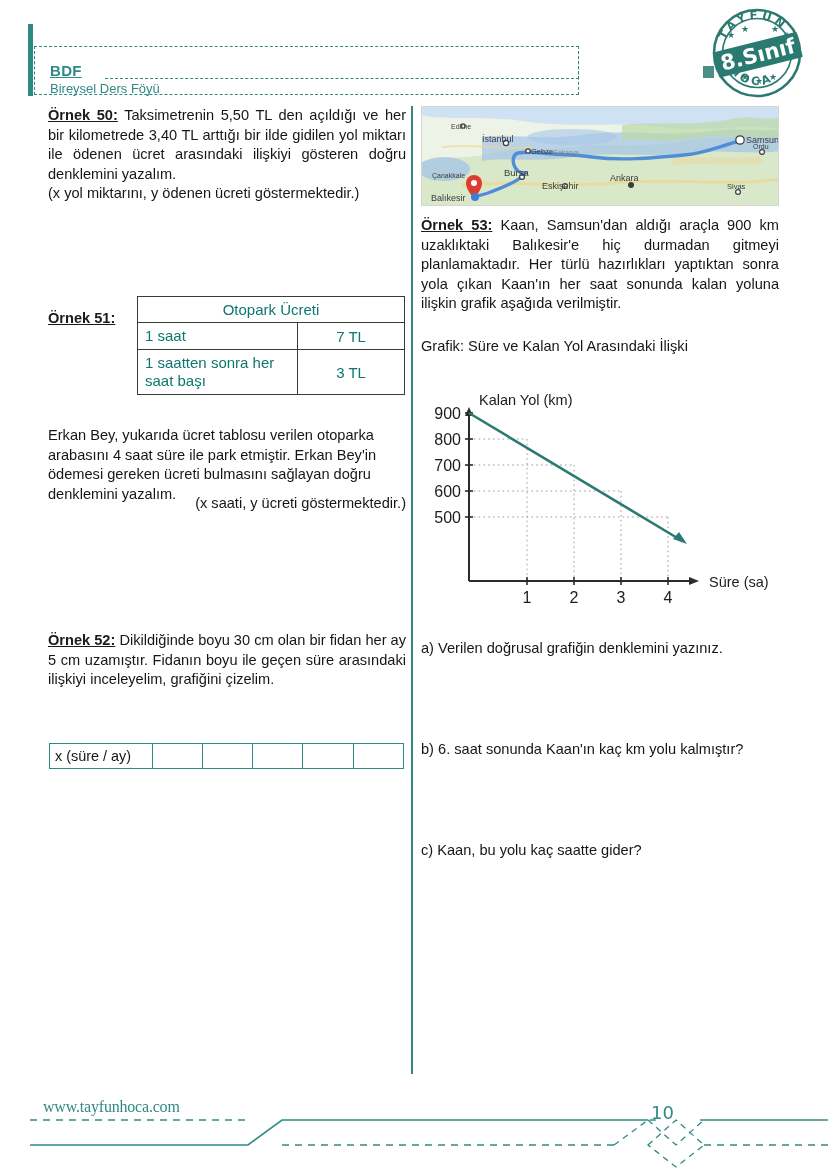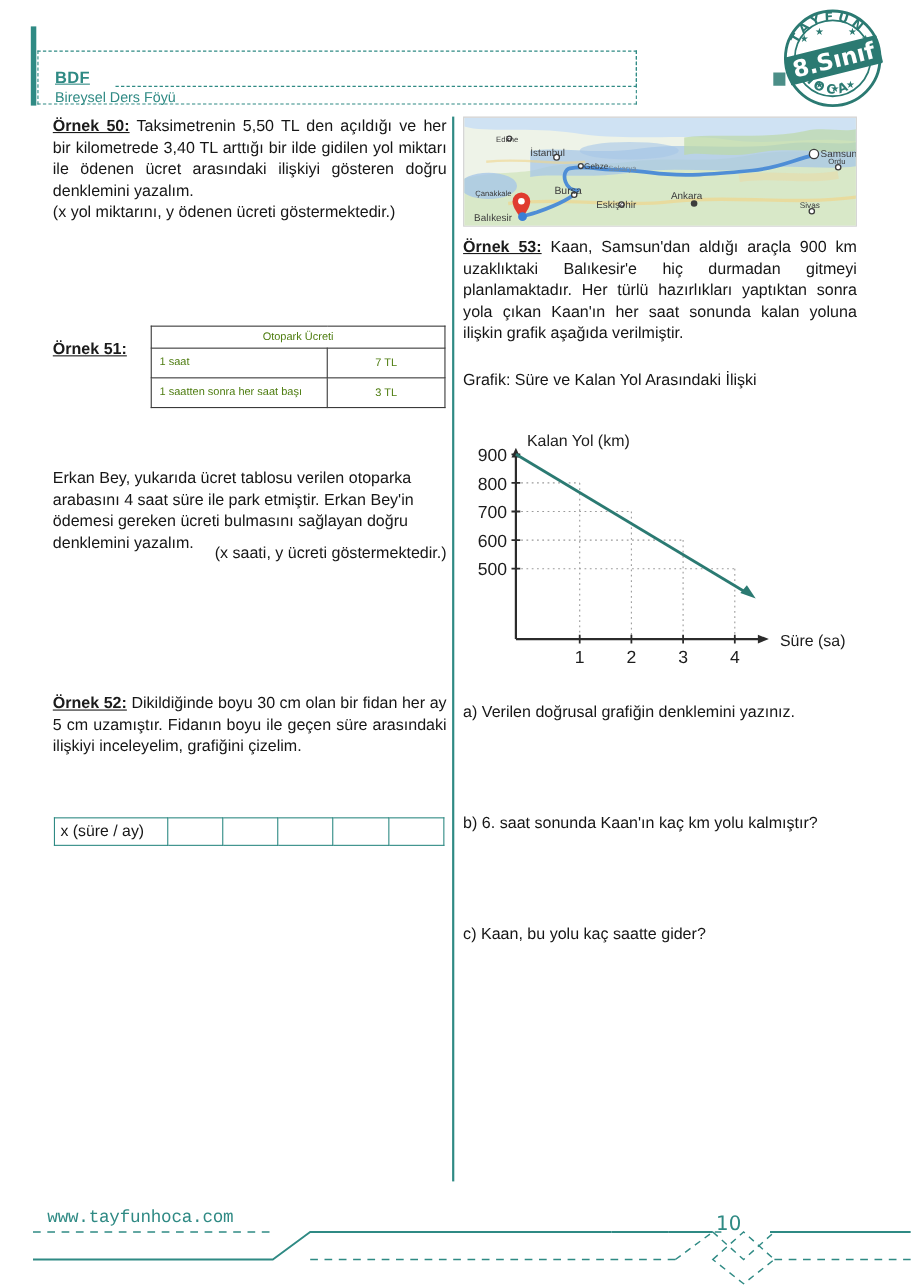--- a/index.html
+++ b/index.html
@@ -81,21 +81,21 @@
 
   
   #ex51-row{ position:absolute; left:0px; top:190px; width:358px; }
   #ex51-label{ position:absolute; left:0; top:14px; font-size:14.6px; }
   table.otopark{
     position:absolute; left:89px; top:0; width:268px;
     border-collapse:collapse; background:#fff;
   }
   table.otopark td{
     border:1.4px solid #3a3a3a;
-    font-size:10px; color:#4d7c0f;
+    font-size:15px; color:#0f766e;
     padding:4px 7px;
   }
   td.op-head{ text-align:center; font-size:15px; padding:6px; }
   td.op-left{ width:60%; line-height:18px; }
   td.op-right{ text-align:center; }
 
   
   table.fidan{
     position:absolute; left:1px; top:637px; width:355px;
     border-collapse:collapse;
@@ -107,34 +107,34 @@
   }
   table.fidan td.lbl{ width:102px; white-space:nowrap; }
   table.fidan td.blank{ width:50px; }
 
   
   #right-col{ position:absolute; left:421px; top:106px; width:362px; }
 
   
   #map-wrap{
     position:absolute; left:0; top:0; width:358px; height:100px;
-    border:1px solid #d4d4d4; overflow:hidden; background:#e5e5e5;
+    border:1px solid #d4d4d4; overflow:hidden; background:#0f766e;
   }
   #map-wrap svg{ display:block; }
 
   
   #graph-wrap{ position:absolute; left:0; top:283px; width:362px; height:245px; }
 
   
   #footer{ position:absolute; left:0; top:1075px; width:828px; height:96px; }
   #footer svg{ display:block; }
   #site-url{
     position:absolute; left:43px; top:1098px;
     font-size:16px; color:#2f8a84;
-    font-family:Liberation Mono, monospace;
+    font-family:Liberation Serif, serif;
     letter-spacing:-0.2px;
   }
   #page-num{
     position:absolute; left:651px; top:1102px; width:46px;
     font-size:18px; color:#2f8a84;
     font-family:"DejaVu Sans", sans-serif;
   }
 </style>
 </head>
 <body>

